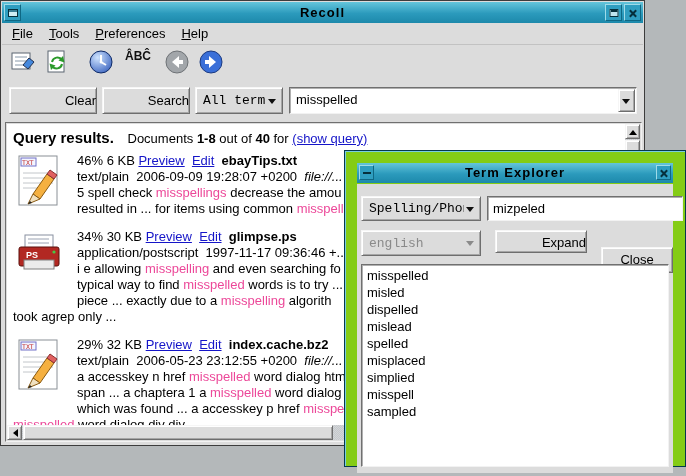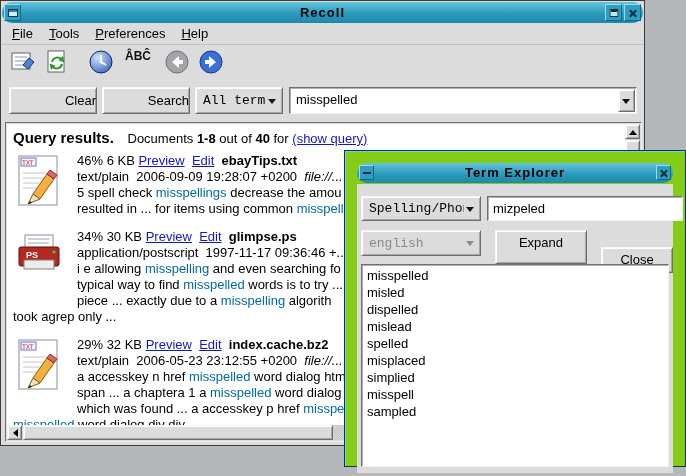--- a/index.html
+++ b/index.html
@@ -5,21 +5,21 @@
   * { margin:0; padding:0; box-sizing:border-box; }
   html,body { width:686px; height:476px; overflow:hidden; }
   body { font-family:"Liberation Sans", sans-serif; font-size:13px; background:#b4b8ba; position:relative; }
 
   
   .raised { background:#dcdcdc; border:1px solid; border-color:#f6f6f6 #6e6e6e #6e6e6e #f6f6f6;
             box-shadow: inset 1px 1px 0 #ffffff, inset -1px -1px 0 #a6a6a6; }
   .sunken { background:#ffffff; border:1px solid; border-color:#707070 #f2f2f2 #f2f2f2 #707070;
             box-shadow: inset 1px 1px 0 #b0b0b0; }
   .titlebar { background:linear-gradient(180deg,#64c5db 0%,#2b9abc 55%,#1d89ab 100%);
-              color:#000; font-weight:bold; letter-spacing:1px;border-radius:10px; }
+              color:#000; font-weight:bold; letter-spacing:1px; }
   .tb-ctl { position:absolute; width:17px; height:17px; background:#2f9ec0;
             border:1px solid; border-color:#9fdbe9 #0f6884 #0f6884 #9fdbe9; cursor:default; }
   .tb-ctl-sm { width:15px; height:15px; }
   .glyph-x { position:absolute; left:50%; top:50%; width:9px; height:9px; transform:translate(-50%,-50%); }
   .glyph-x::before,.glyph-x::after { content:""; position:absolute; left:0; top:4px; width:9px; height:2px; background:#06303c; }
   .glyph-x::before { transform:rotate(45deg); } .glyph-x::after { transform:rotate(-45deg); }
   .glyph-max { position:absolute; left:50%; top:50%; width:9px; height:8px; transform:translate(-50%,-50%);
                border:1px solid #06303c; box-shadow: inset 0 2px 0 #06303c; background:#bfe6f0; }
   .glyph-menu { position:absolute; left:50%; top:50%; width:10px; height:8px; transform:translate(-50%,-50%);
                 border:1px solid #06303c; background:#cfeef5; box-shadow: inset 0 2px 0 #3a7f96; }
@@ -60,21 +60,21 @@
 
   
   #results-frame { position:absolute; left:4px; top:121px; width:637px; height:320px;
                    background:#dcdcdc; border:1px solid; border-color:#707070 #f2f2f2 #f2f2f2 #707070; }
   #results-content { position:absolute; left:1px; top:1px; width:620px; height:303px;
                      background:#ffffff; overflow:hidden; padding:5px 2px 0 6px; }
   #results-header { margin-bottom:7px; font-size:13px; }
   #qr-title { font-size:15px; font-weight:bold; margin-right:10px; }
   .hdr-b { font-weight:bold; }
   .link { color:#1515c8; text-decoration:underline; cursor:pointer; }
-  .hl { color:#0369a1; }
+  .hl { color:#ec4899; }
   .fname { font-weight:bold; }
   .furl { font-style:italic; }
 
   .result { position:relative; margin:0 0 12px 0; min-height:56px; }
   .ricon { position:absolute; left:2px; top:1px; width:48px; height:54px; }
   .rlines { margin-left:64px; }
   .rline { height:16px; line-height:16px; white-space:pre; overflow:hidden; font-size:13px; }
   .rfull { margin-left:0; }
 
   
@@ -101,21 +101,21 @@
                  box-shadow: inset 1px 1px 0 #79cde2; }
   #dlg-titlebar { position:relative; height:20px; }
   #dlg-title { position:absolute; left:0; right:0; top:0; line-height:20px; text-align:center; font-size:13px; }
   #dlg-menu-btn { left:2px; top:2px; }
   #dlg-close-btn { right:2px; top:2px; }
   #dlg-content { position:relative; margin-top:1px; height:289px; background:#dcdcdc; }
   #dlg-mode-combo { position:absolute; left:4px; top:12px; width:120px; height:25px; }
   #dlg-input { position:absolute; left:130px; top:12px; width:196px; height:25px;
                font-family:"Liberation Sans",sans-serif; font-size:13px; padding:0 5px; outline:none; }
   #dlg-lang-combo { position:absolute; left:4px; top:46px; width:120px; height:26px; }
-  #dlg-expand-btn { position:absolute; left:138px; top:46px; width:92px; height:34px; line-height:24px; }
+  #dlg-expand-btn { position:absolute; left:138px; top:46px; width:92px; height:23px; line-height:24px;text-align:right; }
   #dlg-close2-btn { position:absolute; left:244px; top:63px; width:72px; height:26px; line-height:24px; }
   #term-list { position:absolute; left:4px; right:4px; top:80px; bottom:6px; overflow:hidden; padding:2px 5px; }
   .term { height:17px; line-height:17px; font-size:13px; white-space:nowrap; cursor:default; }
 </style>
 </head>
 <body>
 
 <div id="main-window">
 
   <div id="mw-titlebar" class="titlebar">

